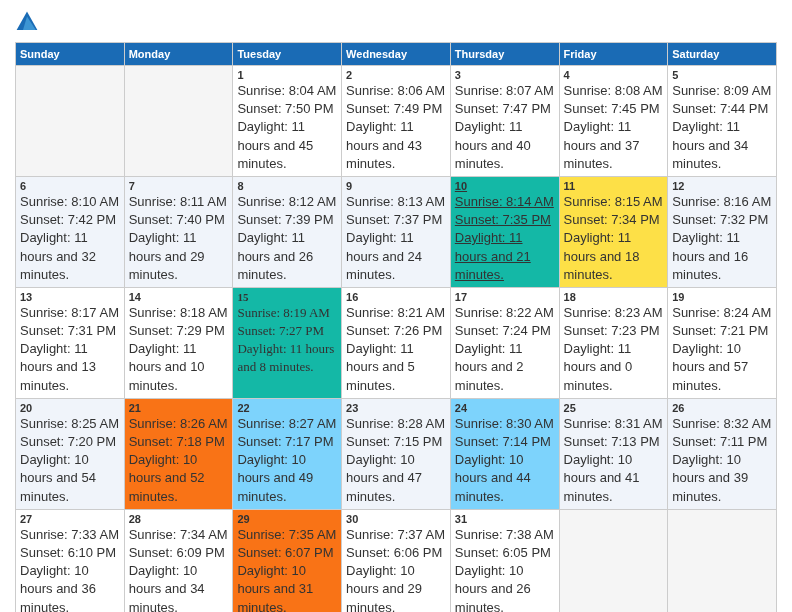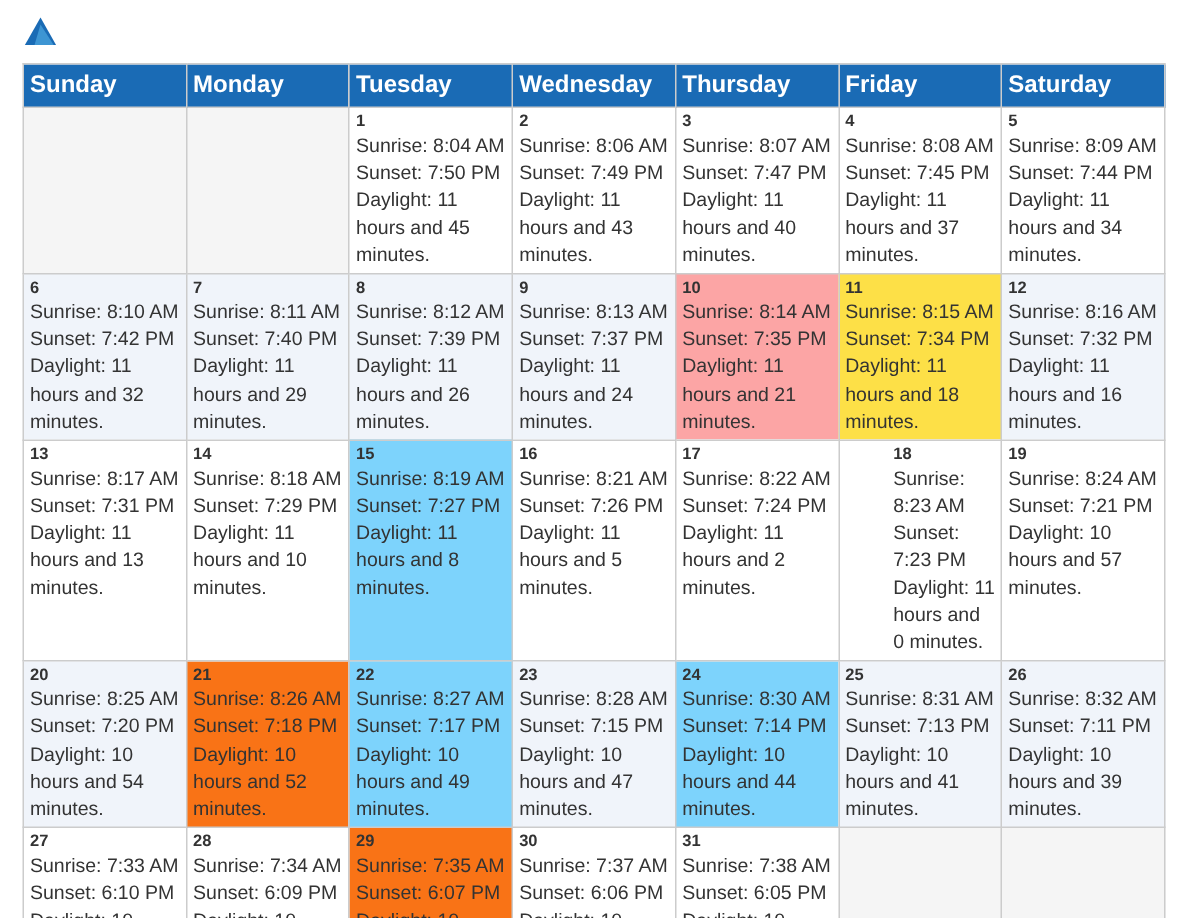--- a/index.html
+++ b/index.html
@@ -57,21 +57,21 @@
     .calendar {
       flex: 1;
       border: 1px solid #ccc;
       border-collapse: collapse;
       width: 100%;
       table-layout: fixed;
     }
     .calendar th {
       background-color: #1a6bb5;
       color: #fff;
-      font-size: 16px;
+      font-size: 11px;
       font-weight: bold;
       padding: 5px 4px;
       border: 1px solid #ccc;
       text-align: left;
     }
     .calendar td {
       border: 1px solid #ccc;
       vertical-align: top;
       padding: 3px 4px;
       font-size: 9px;
@@ -166,21 +166,21 @@
             <div class="day-info">Sunrise: 8:11 AM<br>Sunset: 7:40 PM<br>Daylight: 11 hours and 29 minutes.</div>
           </td>
           <td style="background: rgb(240, 244, 250);">
             <span class="day-num">8</span>
             <div class="day-info">Sunrise: 8:12 AM<br>Sunset: 7:39 PM<br>Daylight: 11 hours and 26 minutes.</div>
           </td>
           <td style="background: rgb(240, 244, 250);">
             <span class="day-num">9</span>
             <div class="day-info">Sunrise: 8:13 AM<br>Sunset: 7:37 PM<br>Daylight: 11 hours and 24 minutes.</div>
           </td>
-          <td style="background: #fca5a5;">
+          <td style="background: #14b8a6; text-decoration: underline;">
             <span class="day-num">10</span>
             <div class="day-info">Sunrise: 8:14 AM<br>Sunset: 7:35 PM<br>Daylight: 11 hours and 21 minutes.</div>
           </td>
           <td style="background: #fde047;">
             <span class="day-num">11</span>
             <div class="day-info">Sunrise: 8:15 AM<br>Sunset: 7:34 PM<br>Daylight: 11 hours and 18 minutes.</div>
           </td>
           <td style="background: rgb(240, 244, 250);">
             <span class="day-num">12</span>
             <div class="day-info">Sunrise: 8:16 AM<br>Sunset: 7:32 PM<br>Daylight: 11 hours and 16 minutes.</div>
@@ -188,33 +188,33 @@
         </tr>
         <tr>
           <td style="background: rgb(255, 255, 255);">
             <span class="day-num">13</span>
             <div class="day-info">Sunrise: 8:17 AM<br>Sunset: 7:31 PM<br>Daylight: 11 hours and 13 minutes.</div>
           </td>
           <td style="background: rgb(255, 255, 255);">
             <span class="day-num">14</span>
             <div class="day-info">Sunrise: 8:18 AM<br>Sunset: 7:29 PM<br>Daylight: 11 hours and 10 minutes.</div>
           </td>
-          <td style="background: #7dd3fc;">
+          <td style="background: #14b8a6; font-family: Liberation Serif, serif;">
             <span class="day-num">15</span>
             <div class="day-info">Sunrise: 8:19 AM<br>Sunset: 7:27 PM<br>Daylight: 11 hours and 8 minutes.</div>
           </td>
           <td style="background: rgb(255, 255, 255);">
             <span class="day-num">16</span>
             <div class="day-info">Sunrise: 8:21 AM<br>Sunset: 7:26 PM<br>Daylight: 11 hours and 5 minutes.</div>
           </td>
           <td style="background: rgb(255, 255, 255);">
             <span class="day-num">17</span>
             <div class="day-info">Sunrise: 8:22 AM<br>Sunset: 7:24 PM<br>Daylight: 11 hours and 2 minutes.</div>
           </td>
-          <td style="background: rgb(255, 255, 255); padding-left: 36px;">
+          <td style="background: rgb(255, 255, 255);">
             <span class="day-num">18</span>
             <div class="day-info">Sunrise: 8:23 AM<br>Sunset: 7:23 PM<br>Daylight: 11 hours and 0 minutes.</div>
           </td>
           <td style="background: rgb(255, 255, 255);">
             <span class="day-num">19</span>
             <div class="day-info">Sunrise: 8:24 AM<br>Sunset: 7:21 PM<br>Daylight: 10 hours and 57 minutes.</div>
           </td>
         </tr>
         <tr>
           <td style="background: rgb(240, 244, 250);">

